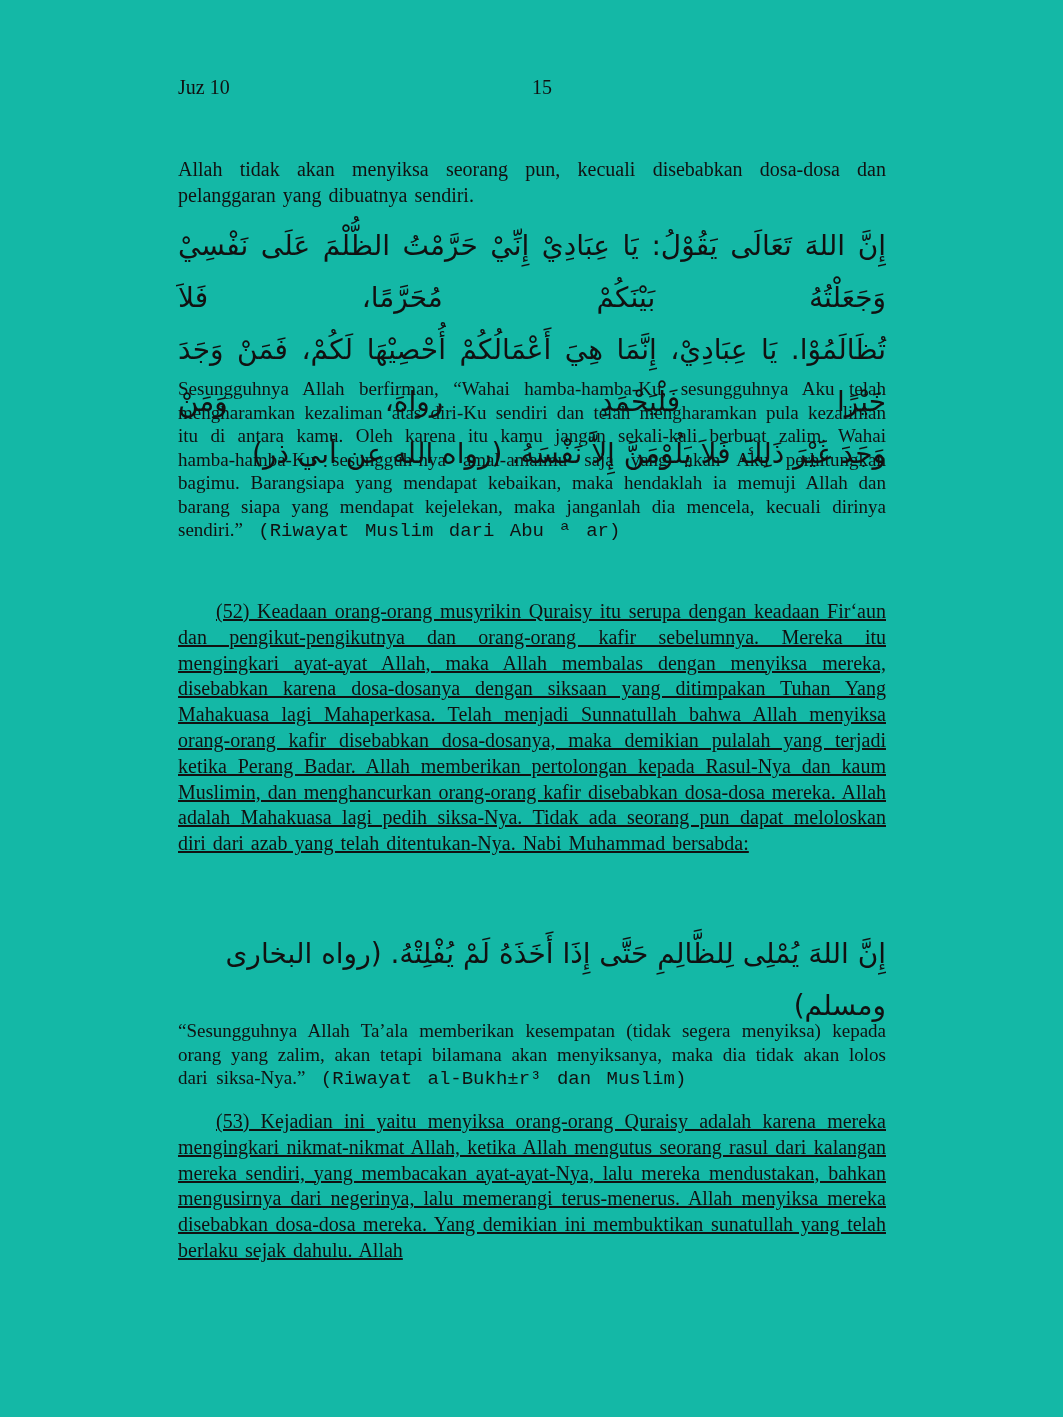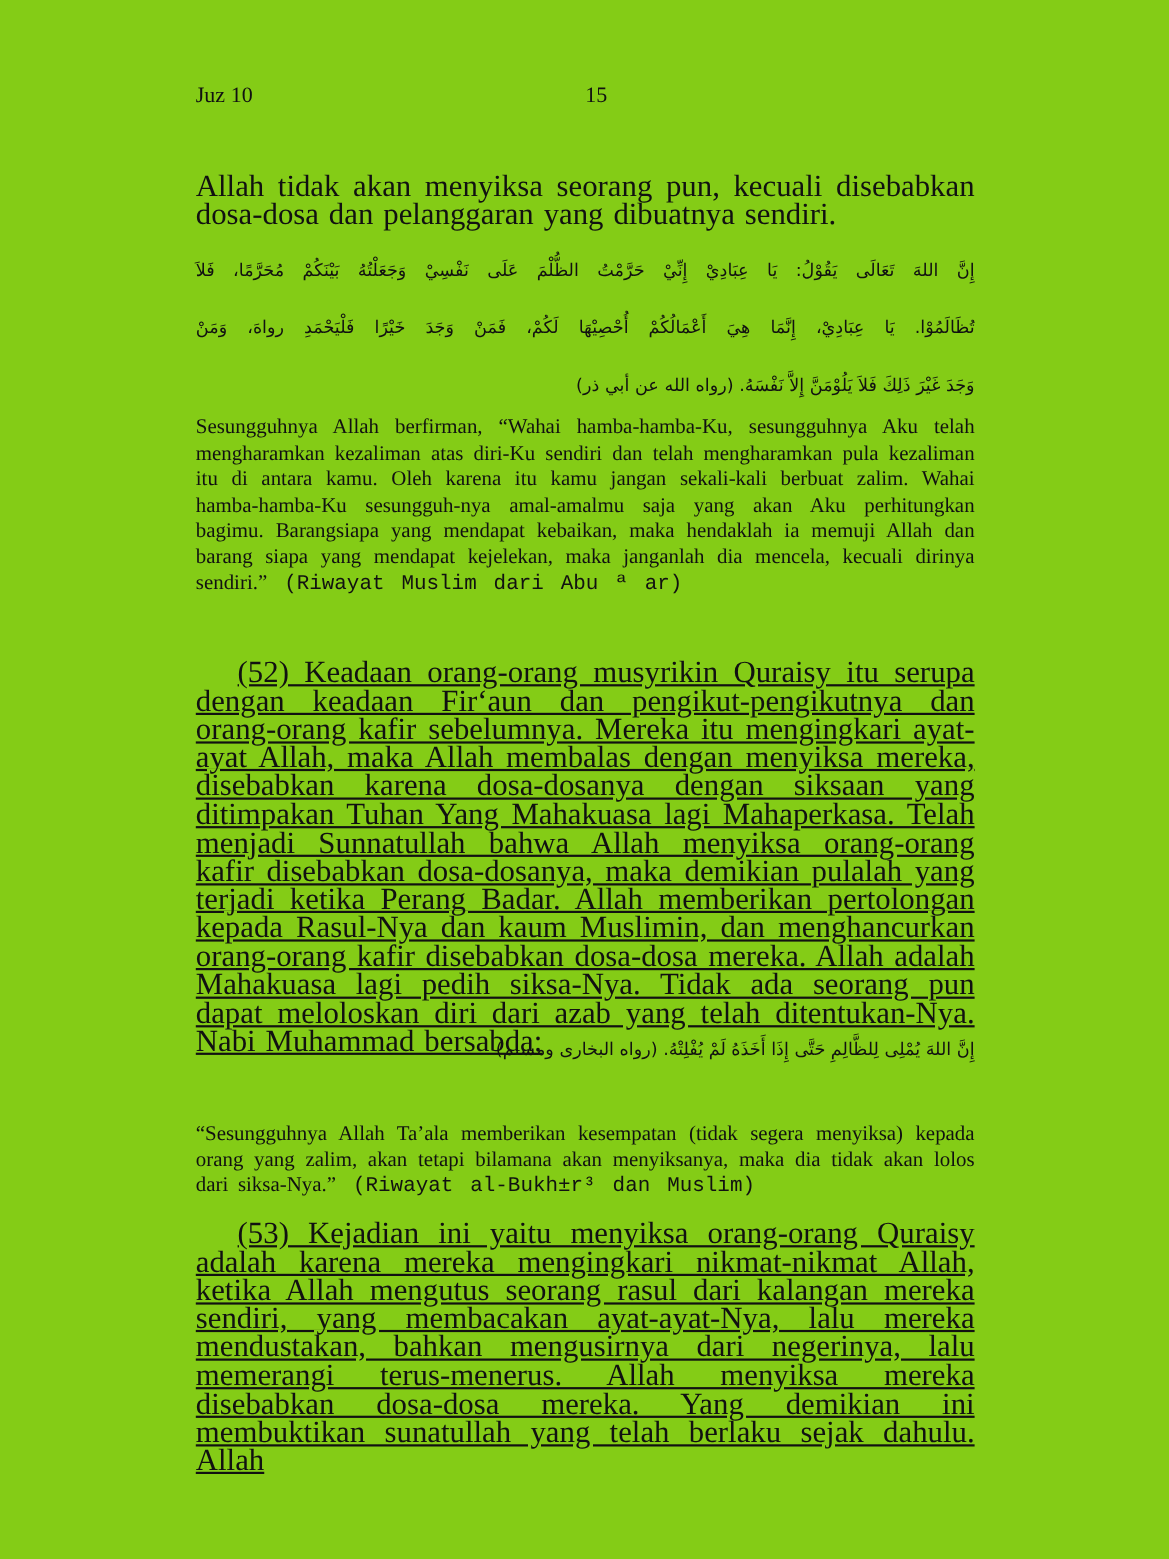--- a/index.html
+++ b/index.html
@@ -5,21 +5,21 @@
   html, body {
     margin: 0;
     padding: 0;
     background: #e8e8e8;
   }
   .page {
     position: relative;
     width: 1063px;
     height: 1417px;
     margin: 0 auto;
-    background: #84cc16;
+    background: #14b8a6;
     color: #111111;
     font-family: "Liberation Serif", "DejaVu Serif", serif;
     overflow: hidden;
   }
   .col {
     position: absolute;
     left: 178px;
     width: 708px;
   }
   .page-header {
@@ -27,32 +27,32 @@
     display: flex;
     font-size: 20px;
     line-height: 26px;
   }
   .page-header .h-left   { flex: 1; text-align: left; }
   .page-header .h-center { flex: 2; text-align: center; }
   .page-header .h-right  { flex: 1; text-align: left; }
 
   .body-par {
     margin: 0;
-    font-size: 28px;
+    font-size: 20px;
     line-height: 25.8px;
     text-align: justify;
     word-spacing: 2px;
   }
   .indent { text-indent: 38px; text-decoration: underline; }
 
   .arabic-block { direction: rtl; }
   .arabic-line {
     direction: rtl;
     font-family: "DejaVu Sans", sans-serif;
-    font-size: 16px;
+    font-size: 28px;
     line-height: 52px;
     text-align: justify;
     text-align-last: justify;
     white-space: normal;
   }
   .arabic-line.last-line,
   .arabic-line.single {
     text-align: right;
     text-align-last: right;
   }

